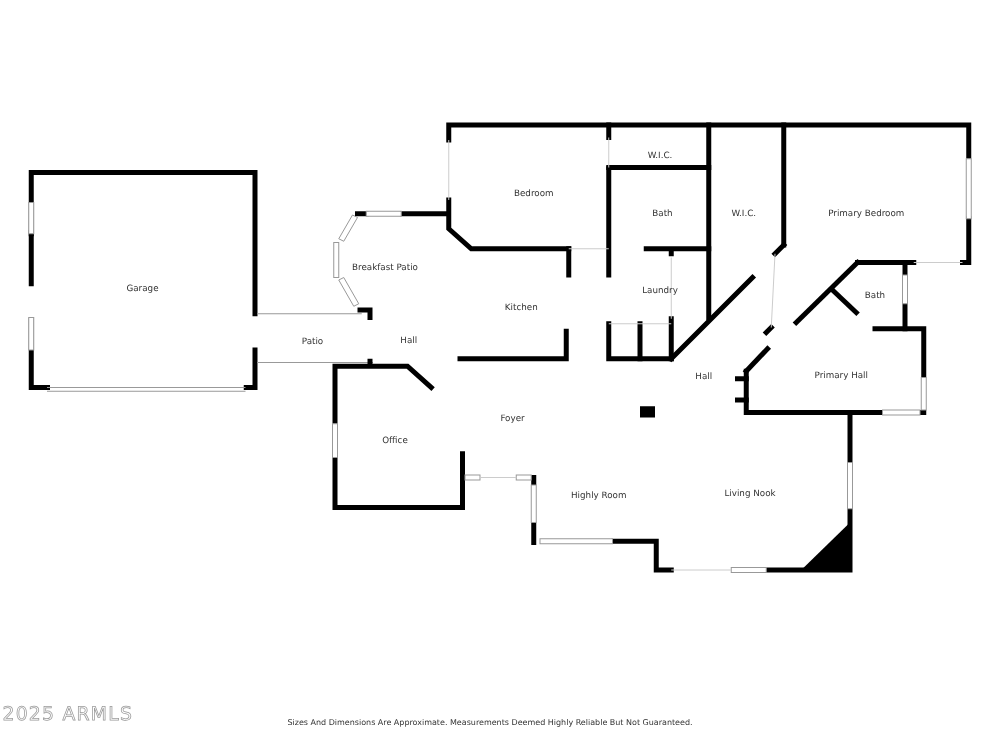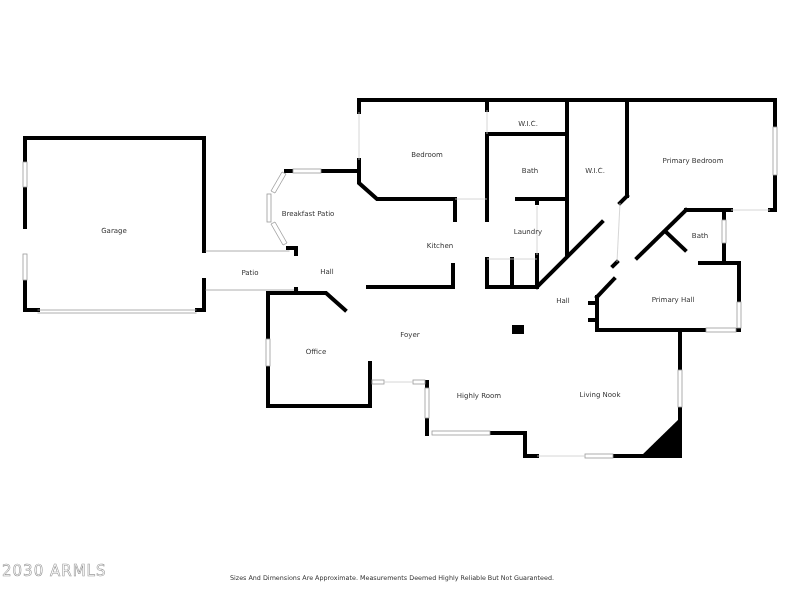--- a/index.html
+++ b/index.html
@@ -127,29 +127,29 @@
     <line x1="620" y1="203" x2="617" y2="262"></line>
   </g>
 </svg>
 
 <div class="room-labels">
   <div class="room-label" style="left:114px;top:231px;">Garage</div>
   <div class="room-label" style="left:250px;top:273px;">Patio</div>
   <div class="room-label" style="left:308px;top:214px;">Breakfast Patio</div>
   <div class="room-label" style="left:327px;top:272px;">Hall</div>
   <div class="room-label" style="left:427px;top:155px;">Bedroom</div>
-  <div class="room-label" style="left:424px;top:246px;padding-left:32px;">Kitchen</div>
+  <div class="room-label" style="left:401px;top:246px;padding-left:32px;">Kitchen</div>
   <div class="room-label" style="left:528px;top:124px;">W.I.C.</div>
   <div class="room-label" style="left:530px;top:171px;">Bath</div>
   <div class="room-label" style="left:528px;top:232px;">Laundry</div>
   <div class="room-label" style="left:595px;top:171px;">W.I.C.</div>
-  <div class="room-label" style="left:693px;top:161px;text-align:center;">Primary Bedroom</div>
+  <div class="room-label" style="left:693px;top:171px;text-align:center;">Primary Bedroom</div>
   <div class="room-label" style="left:700px;top:236px;">Bath</div>
   <div class="room-label" style="left:563px;top:301px;">Hall</div>
   <div class="room-label" style="left:673px;top:300px;">Primary Hall</div>
   <div class="room-label" style="left:316px;top:352px;text-align:center;">Office</div>
   <div class="room-label" style="left:410px;top:335px;">Foyer</div>
   <div class="room-label" style="left:479px;top:396px;">Highly Room</div>
   <div class="room-label" style="left:600px;top:395px;">Living Nook</div>
 </div>
 
-<div class="watermark">2030 ARMLS</div>
+<div class="watermark">2025 ARMLS</div>
 <div class="disclaimer">Sizes And Dimensions Are Approximate. Measurements Deemed Highly Reliable But Not Guaranteed.</div>
 
 </body></html>

